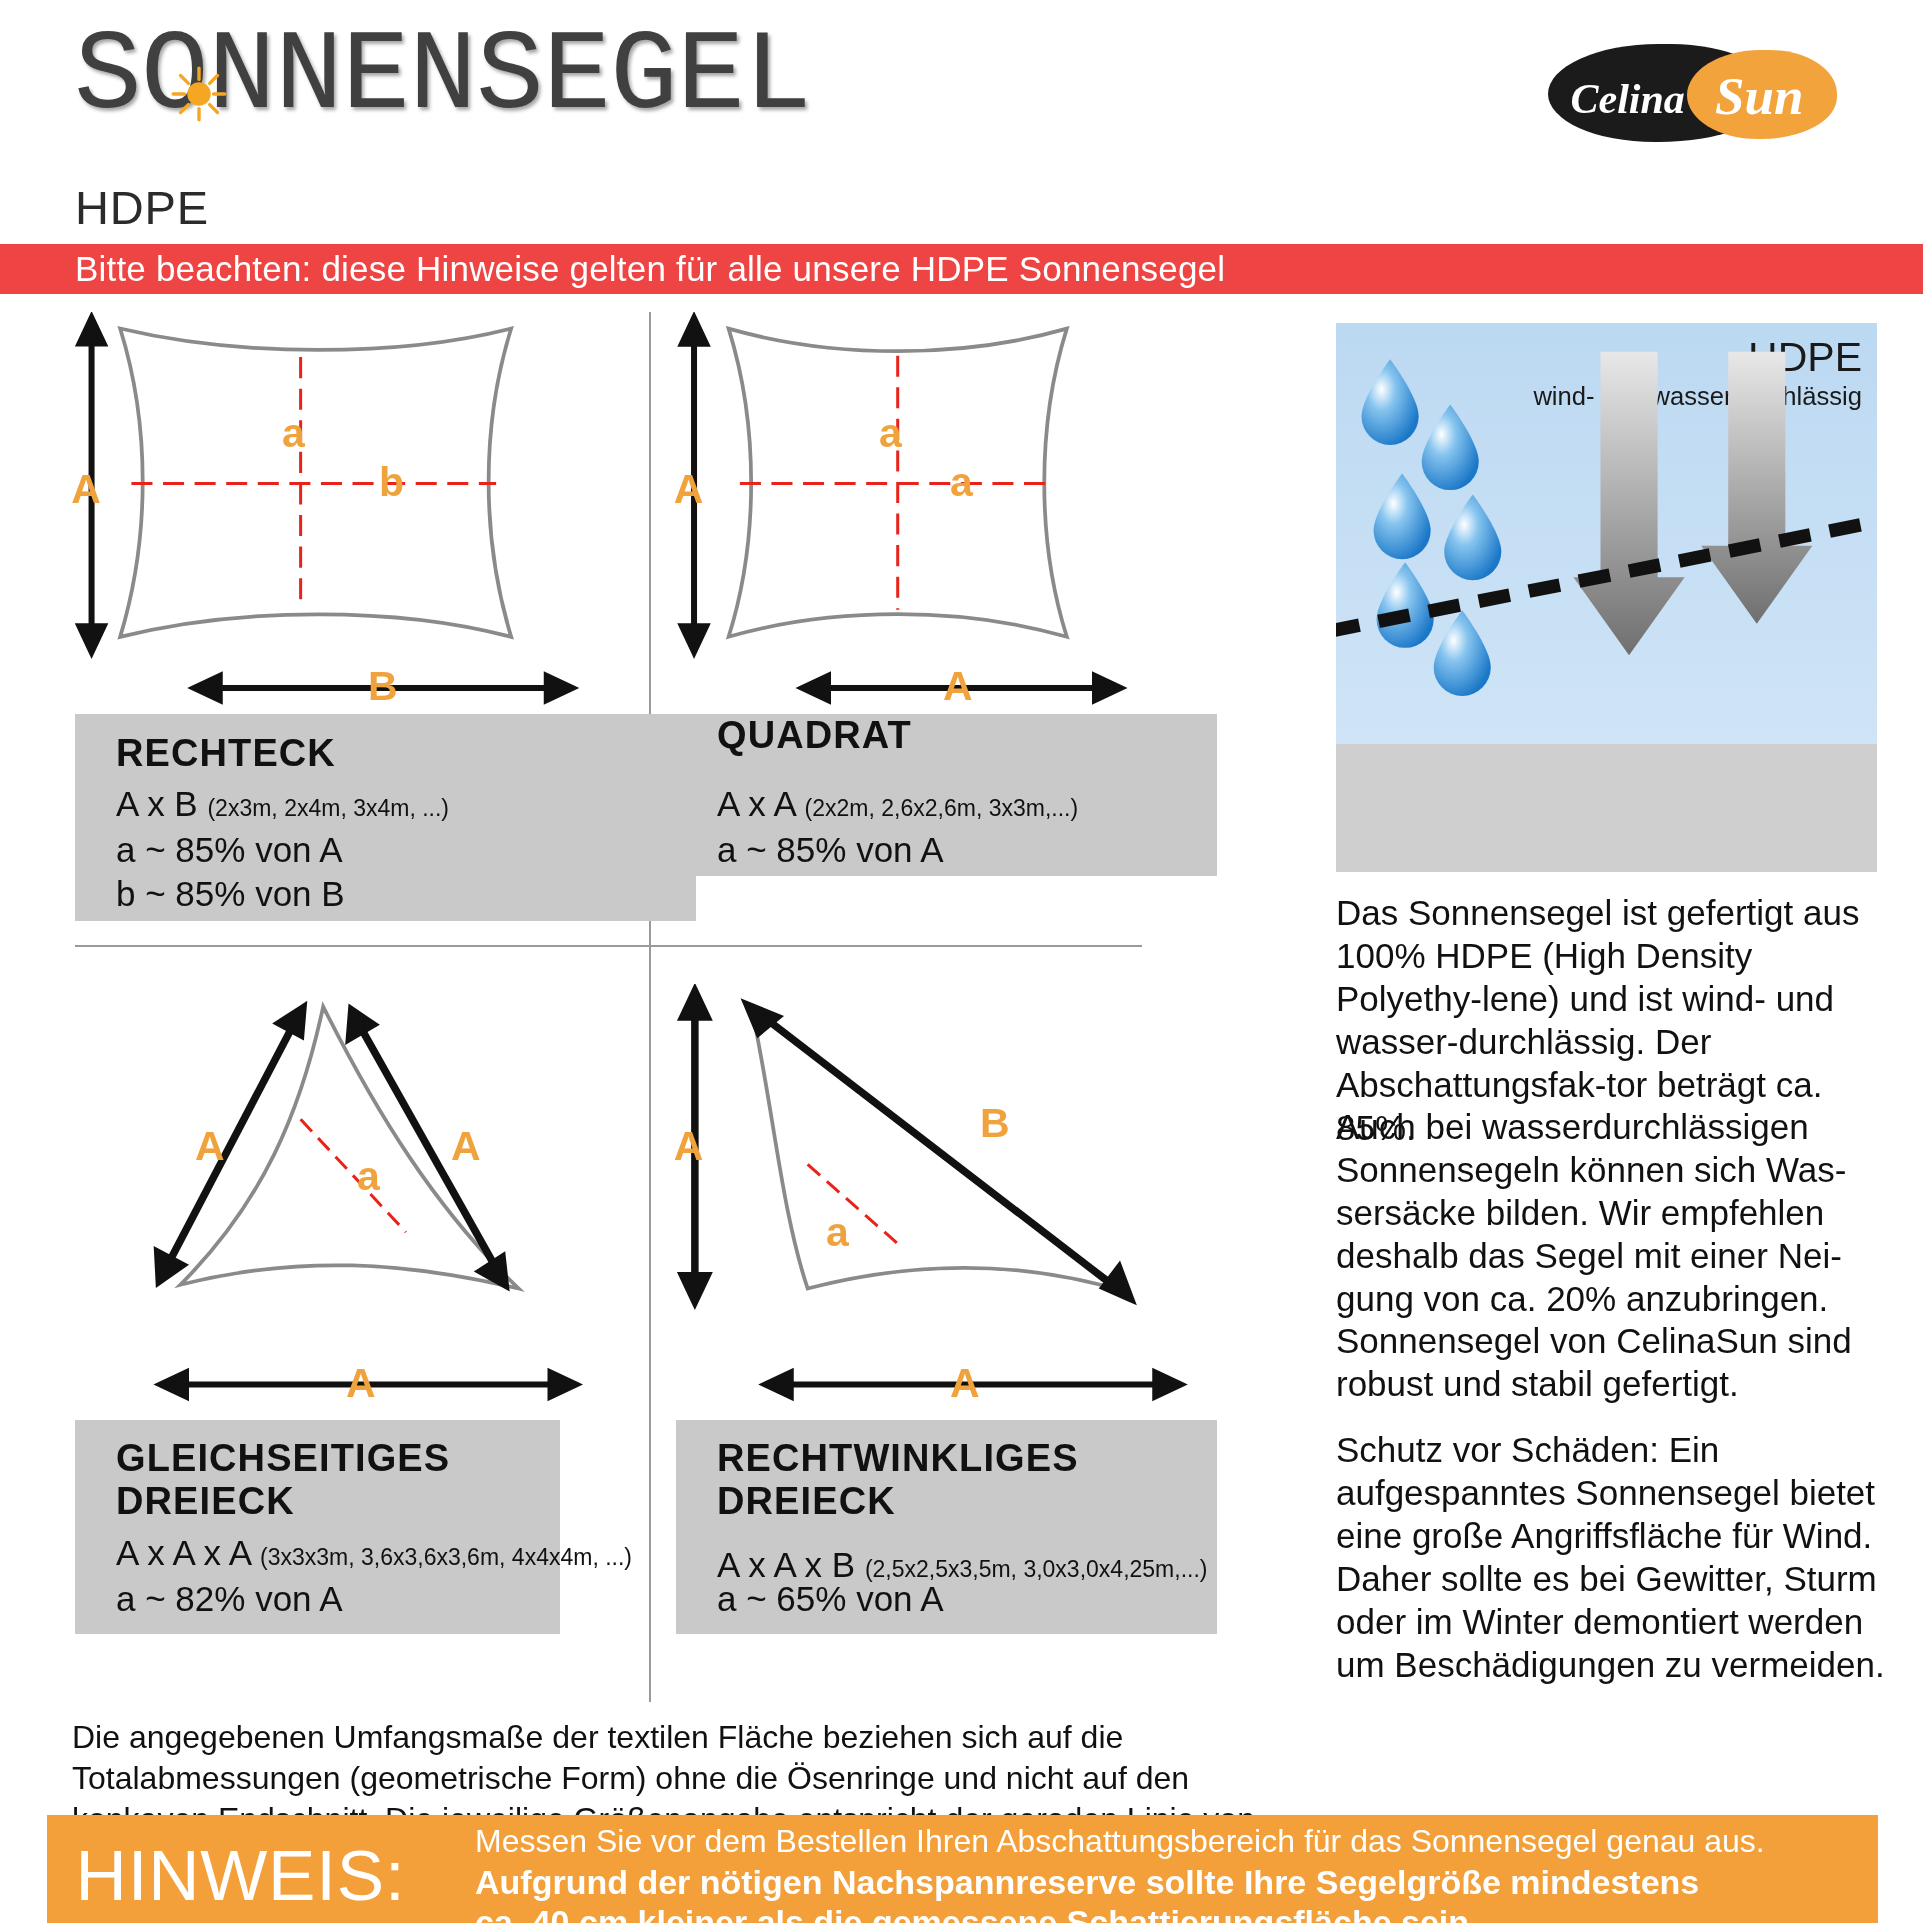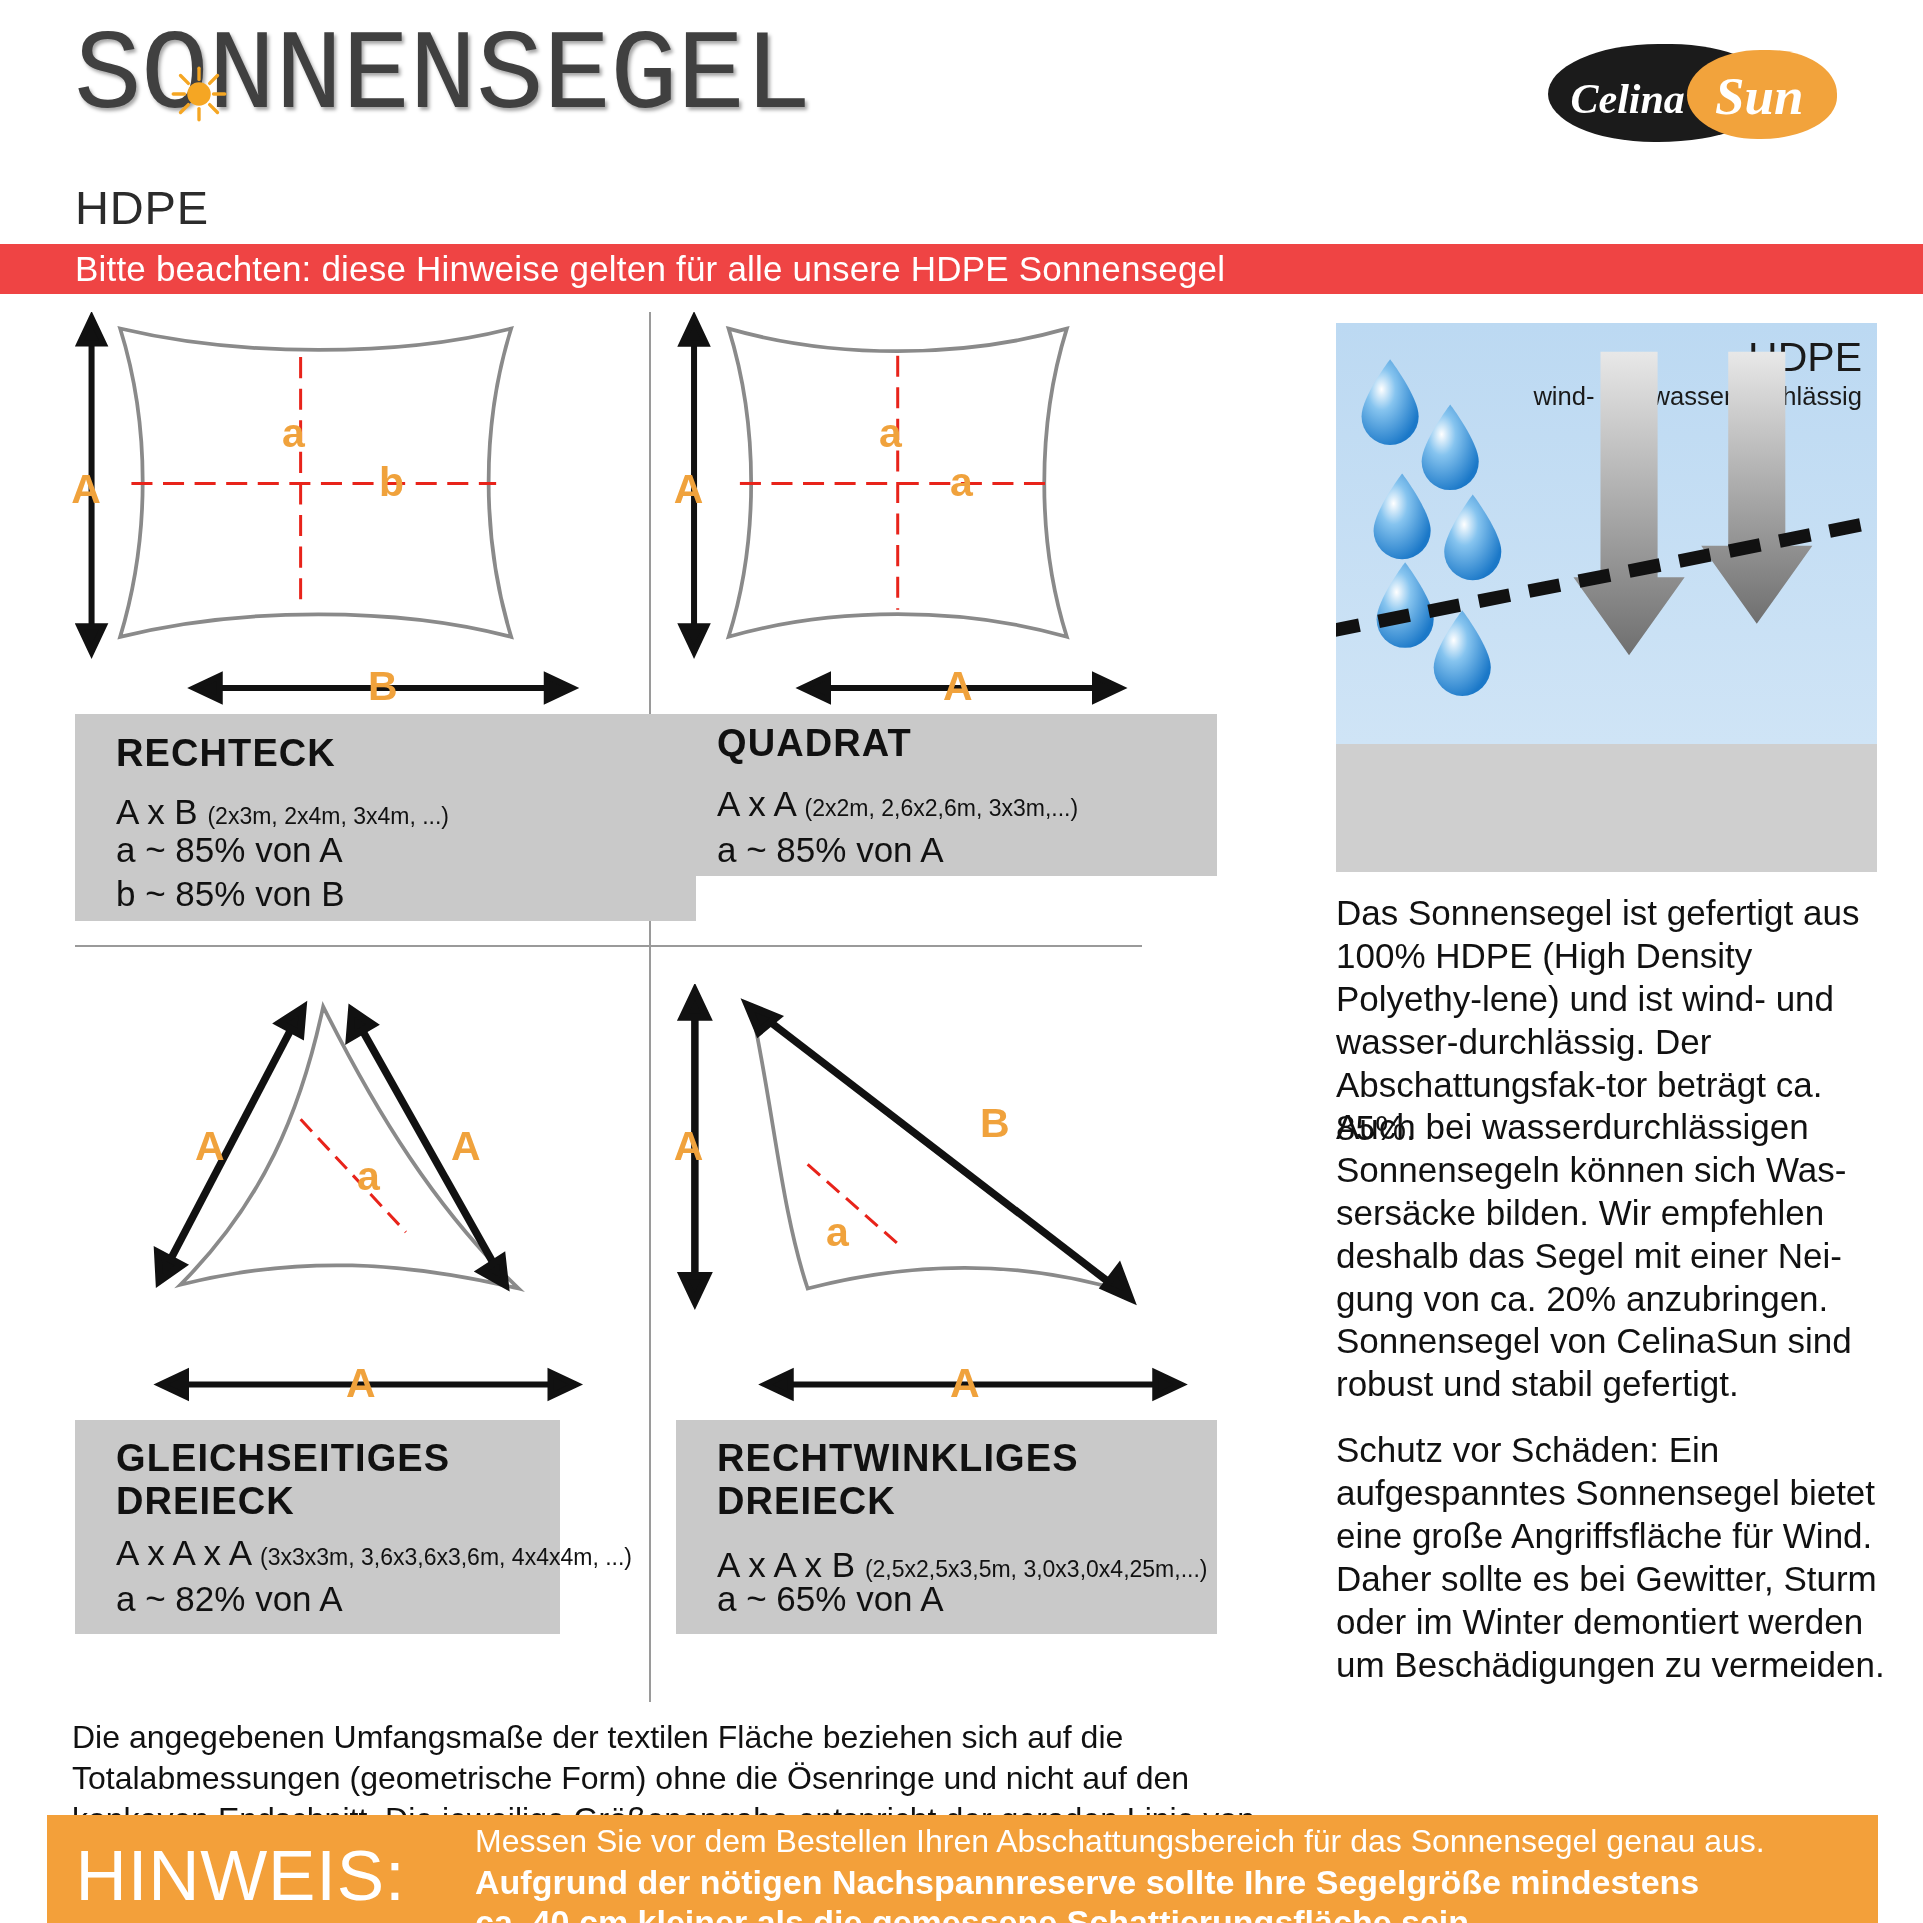--- a/index.html
+++ b/index.html
@@ -190,21 +190,21 @@
     <g stroke="#111" stroke-width="8" fill="#111">
       <line x1="180" y1="36" x2="640" y2="36"></line>
       <polygon points="158,36 192,20 192,52"></polygon>
       <polygon points="662,36 628,20 628,52"></polygon>
     </g>
   </svg>
   <div class="ltr" style="left:293px;top:2.3px;">B</div>
 </div>
 <div class="label-box" style="left:75px;top:714px;width:621px;height:207px;">
   <div class="lb-title" style="top:18px;">RECHTECK</div>
-  <div class="lb-line" style="top:70px;margin-top:8px;">
+  <div class="lb-line" style="top:70px;">
     <span>A x B</span>
     <span class="paren">(2x3m, 2x4m, 3x4m, ...)</span>
   </div>
   <div class="lb-line" style="top:116px;">a ~ 85% von A</div>
   <div class="lb-line" style="top:160px;text-align:center;">b ~ 85% von B</div>
 </div>
 
 <div class="panel" style="left:676px;top:312px;width:481px;height:376px;">
   <svg width="481" height="376" viewBox="0 0 640 500">
     <path d="M70 22 C 210 62, 380 62, 520 22 C 480 150, 480 305, 520 432 C 380 392, 210 392, 70 432 C 110 305, 110 150, 70 22 Z" fill="none" stroke="#8a8a8a" stroke-width="5"></path>
@@ -224,21 +224,21 @@
   <svg width="481" height="90" viewBox="0 0 640 120">
     <g stroke="#111" stroke-width="8" fill="#111">
       <line x1="190" y1="36" x2="570" y2="36"></line>
       <polygon points="168,36 202,20 202,52"></polygon>
       <polygon points="592,36 558,20 558,52"></polygon>
     </g>
   </svg>
   <div class="ltr" style="left:267px;top:2.3px;">A</div>
 </div>
 <div class="label-box" style="left:676px;top:714px;width:541px;height:162px;">
-  <div class="lb-title" style="top:8px;text-align:center;">QUADRAT</div>
+  <div class="lb-title" style="top:0;text-align:center;">QUADRAT</div>
   <div class="lb-line" style="top:70px;">
     <span>A x A</span>
     <span class="paren">(2x2m, 2,6x2,6m, 3x3m,...)</span>
   </div>
   <div class="lb-line" style="top:116px;">a ~ 85% von A</div>
 </div>
 
 <div class="panel" style="left:75px;top:984px;width:549px;height:406px;">
   <svg width="549" height="406" viewBox="0 0 730 540">
 

